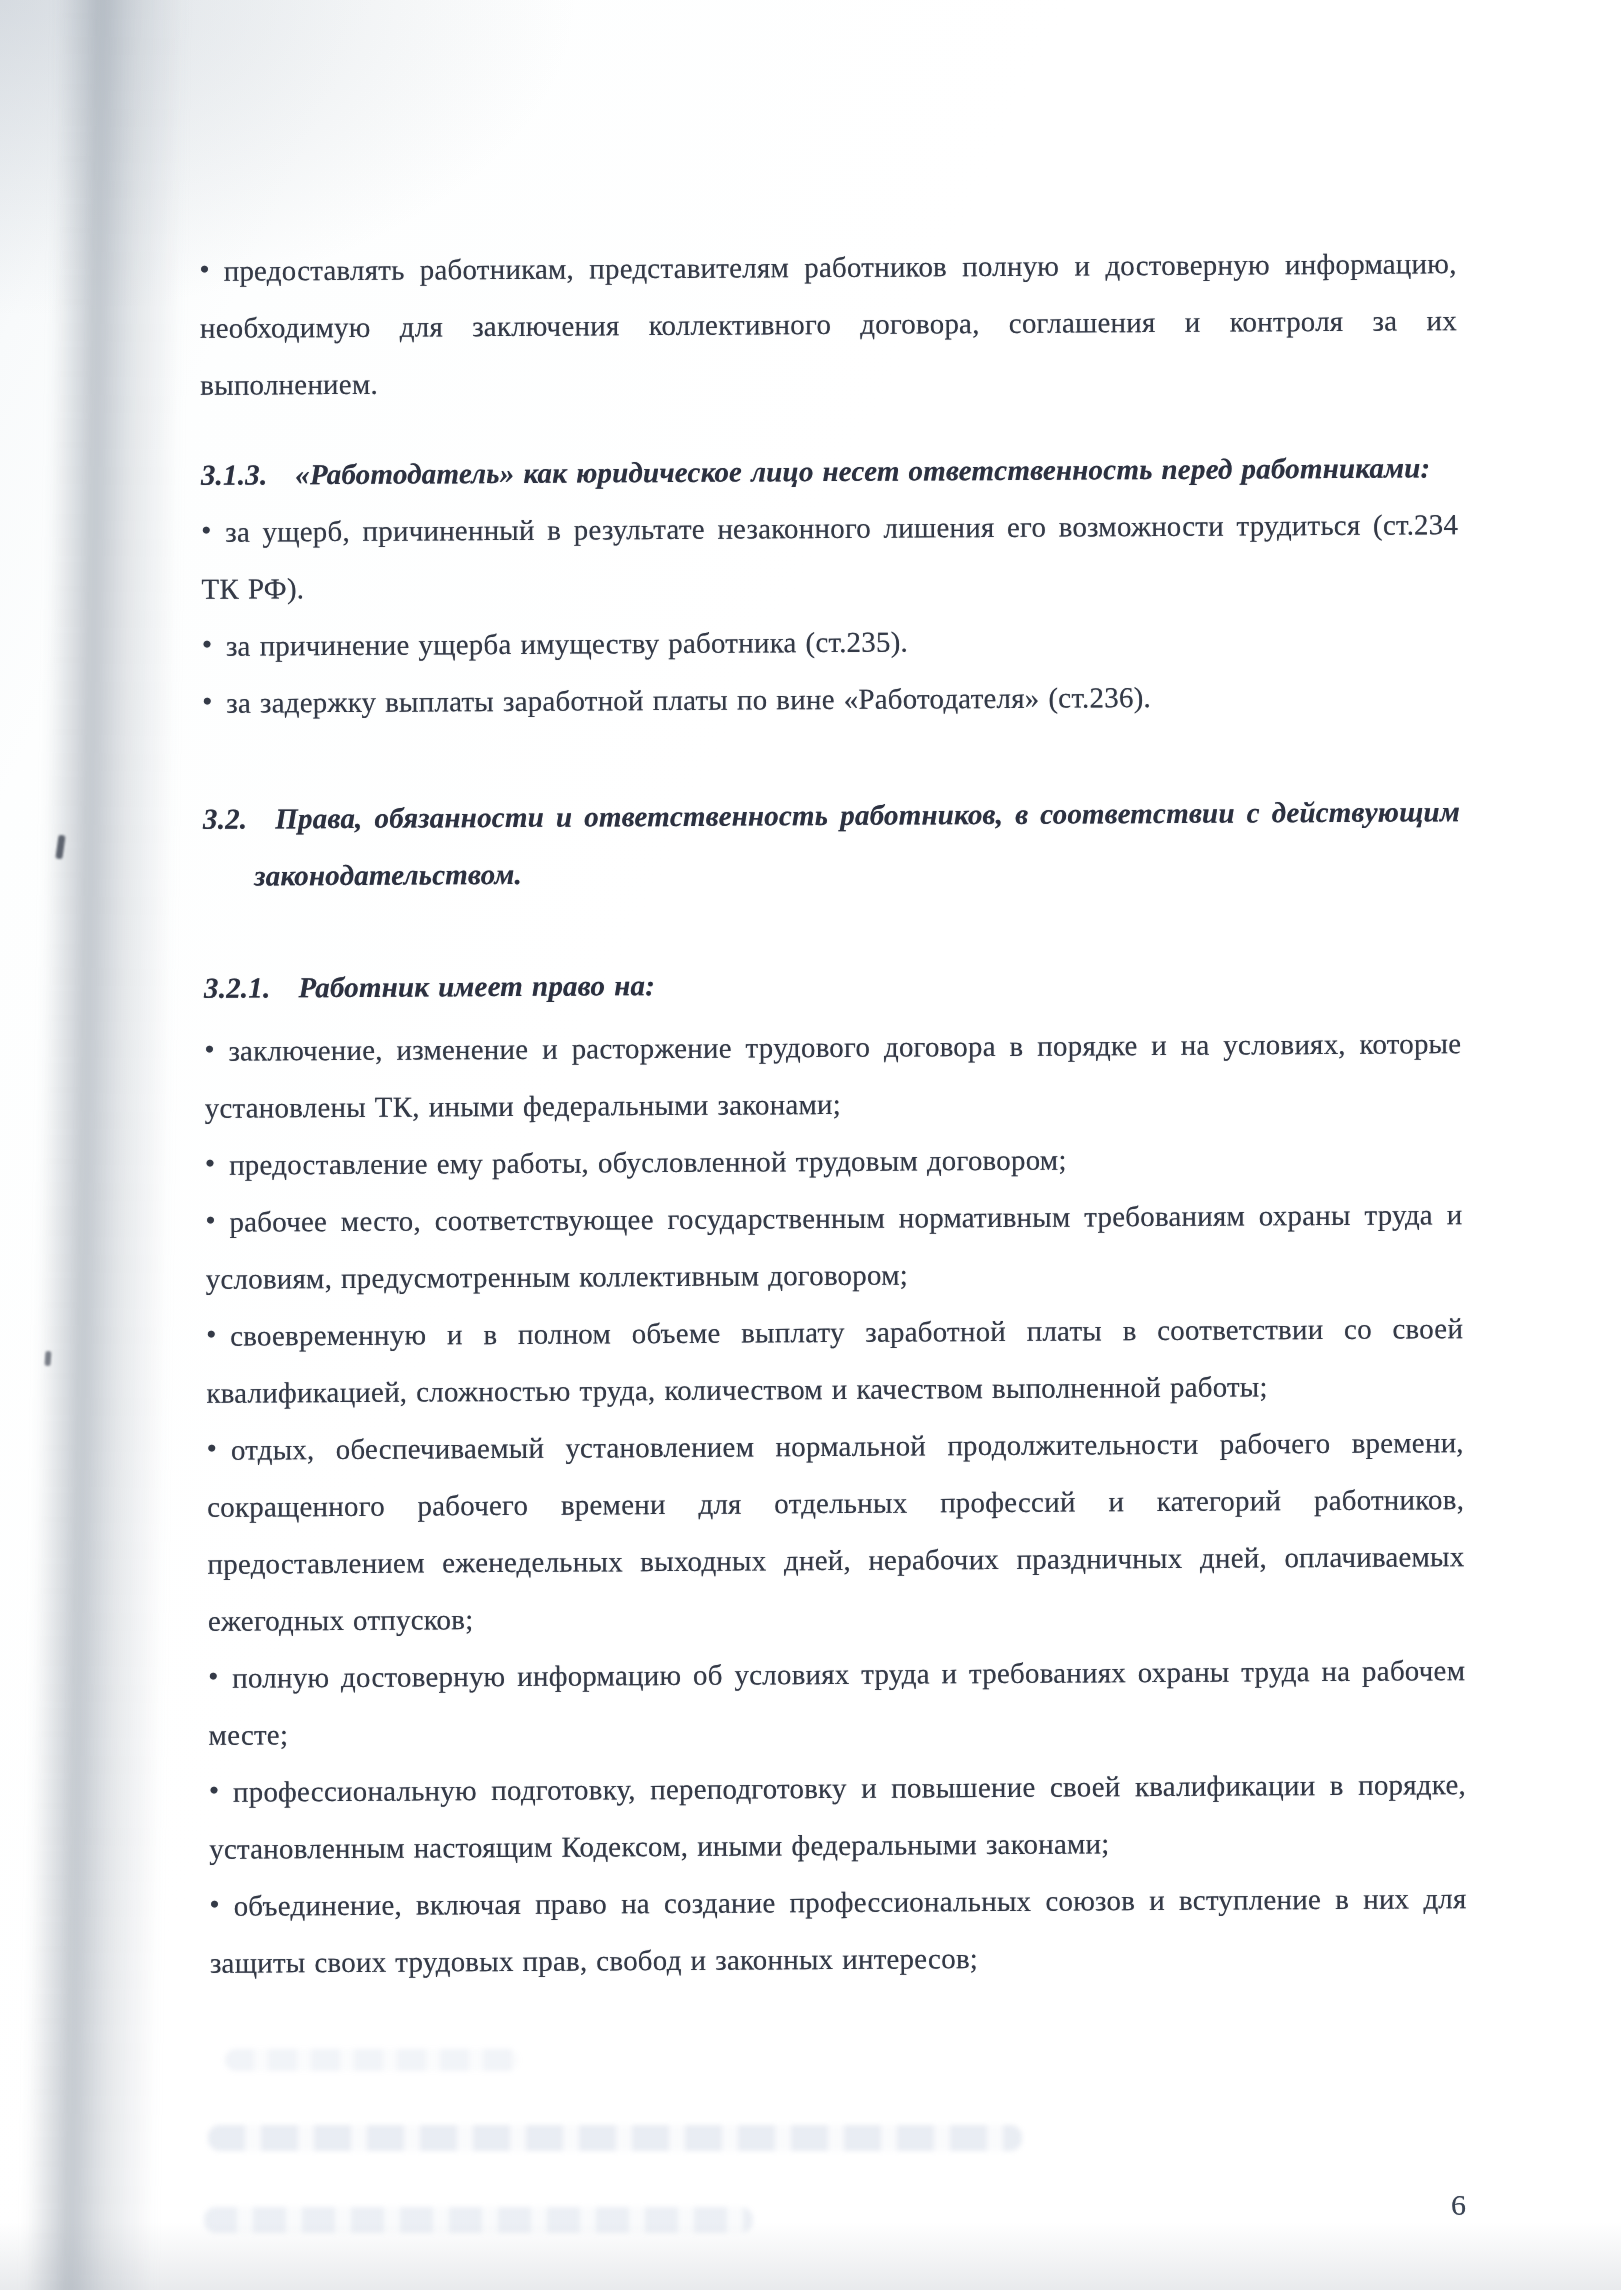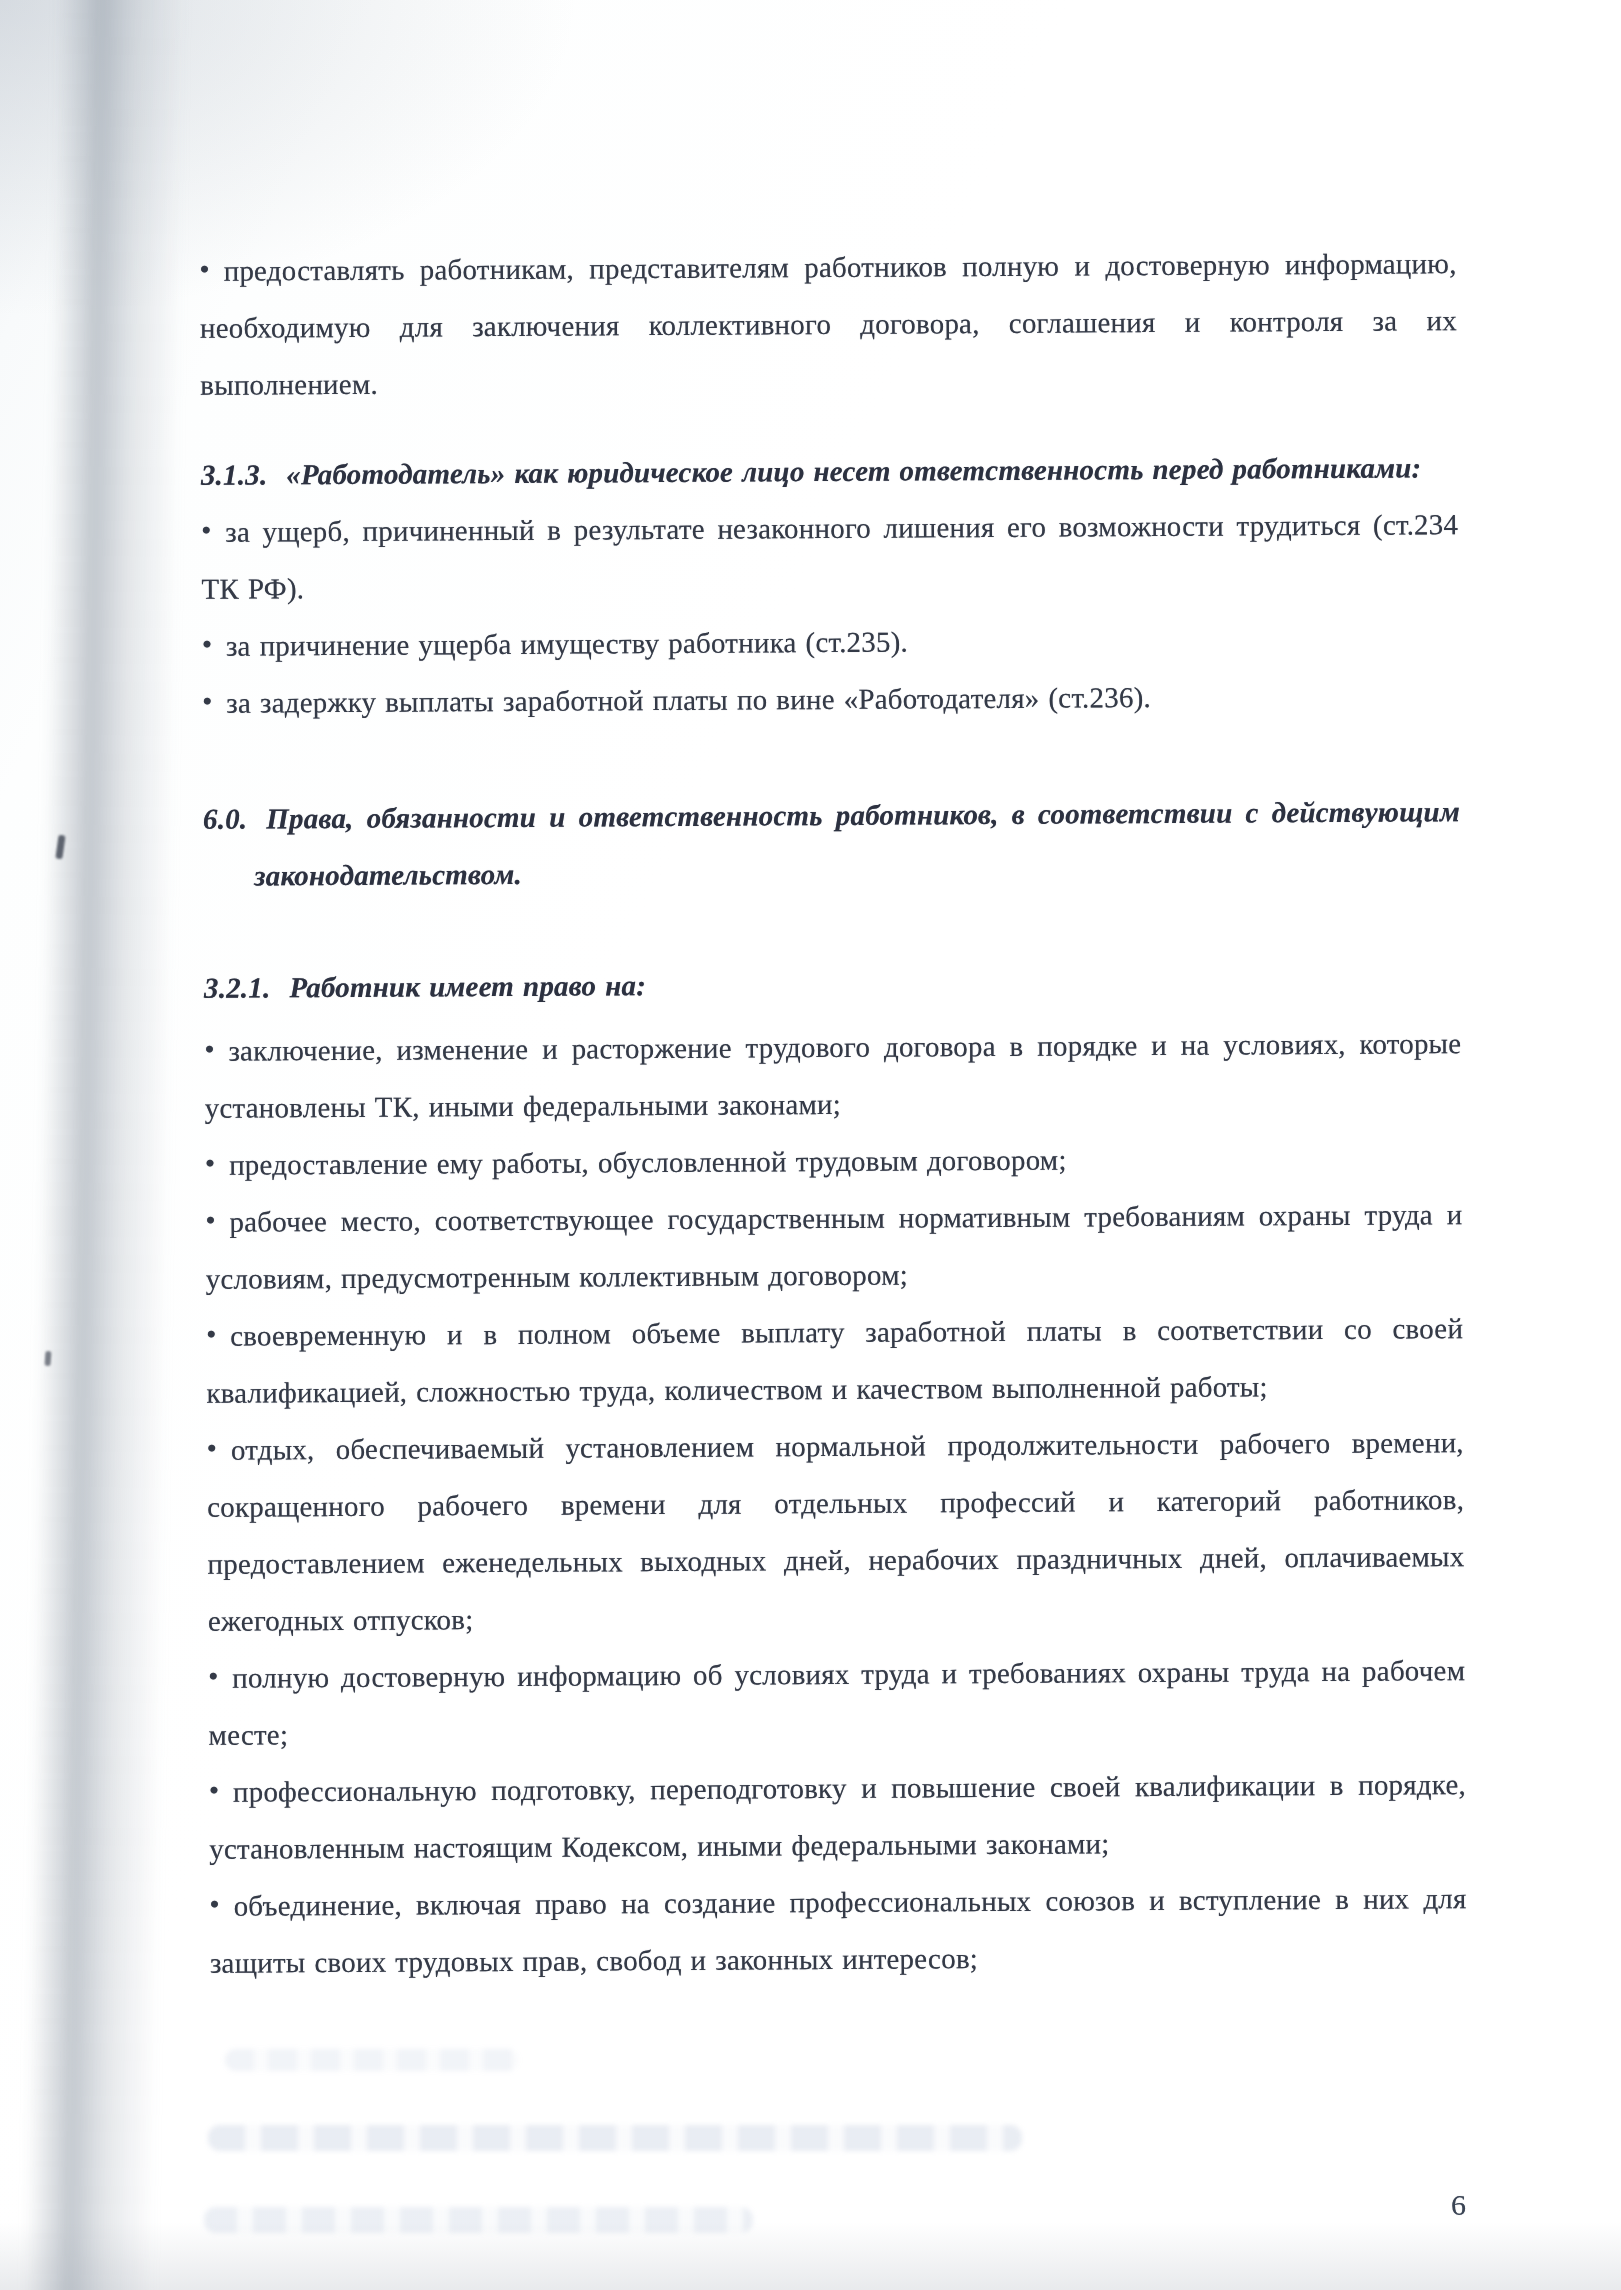--- a/index.html
+++ b/index.html
@@ -38,21 +38,21 @@
     transform-origin:50% 50%;
     color:#343a47;
     font-size:29px;line-height:57px;
     text-align:justify;
     letter-spacing:0.2px;word-spacing:1.5px;
     text-shadow:0 0 0.7px rgba(56,62,78,0.65);
   }
   .para{margin:0;}
   .bullet{display:inline-block;margin-right:13.7px;transform:translateY(-2px);}
   .heading{margin:0;font-weight:bold;font-style:italic;color:#2c3140;}
-  .h-num{margin-right:19px;font-style:italic;}
+  .h-num{margin-right:28px;font-style:italic;}
   .hang{padding-left:51px;text-indent:-51px;}
   .mt-a{margin-top:33px;}
   .mt-b{margin-top:59px;}
   .mt-c{margin-top:55px;}
   .mt-d{margin-top:5.9px;}
 
   
   .ghost{position:absolute;border-radius:11.8px;filter:blur(2.5px);pointer-events:none;}
   .ghost-0{left:225px;top:2049px;width:294px;height:21.6px;
     background:repeating-linear-gradient(90deg,rgba(120,145,185,0.10) 0 29px,rgba(120,145,185,0.03) 29px 43px);}
@@ -79,21 +79,21 @@
   <div class="content">
 
     <p class="para"><span class="bullet">•</span><span>предоставлять работникам, представителям работников полную и достоверную информацию, необходимую для заключения коллективного договора, соглашения и контроля за их выполнением.</span></p>
 
     <p class="heading mt-a"><span class="h-num">3.1.3.</span><span>«Работодатель» как юридическое лицо несет ответственность перед работниками:</span></p>
 
     <p class="para"><span class="bullet">•</span><span>за ущерб, причиненный в результате незаконного лишения его возможности трудиться (ст.234 ТК РФ).</span></p>
     <p class="para"><span class="bullet">•</span><span>за причинение ущерба имуществу работника (ст.235).</span></p>
     <p class="para"><span class="bullet">•</span><span>за задержку выплаты заработной платы по вине «Работодателя» (ст.236).</span></p>
 
-    <p class="heading hang mt-b"><span class="h-num">6.0.</span><span>Права, обязанности и ответственность работников, в соответствии с действующим законодательством.</span></p>
+    <p class="heading hang mt-b"><span class="h-num">3.2.</span><span>Права, обязанности и ответственность работников, в соответствии с действующим законодательством.</span></p>
 
     <p class="heading mt-c"><span class="h-num">3.2.1.</span><span>Работник имеет право на:</span></p>
 
     <div class="mt-d">
       <p class="para"><span class="bullet">•</span><span>заключение, изменение и расторжение трудового договора в порядке и на условиях, которые установлены ТК, иными федеральными законами;</span></p>
       <p class="para"><span class="bullet">•</span><span>предоставление ему работы, обусловленной трудовым договором;</span></p>
       <p class="para"><span class="bullet">•</span><span>рабочее место, соответствующее государственным нормативным требованиям охраны труда и условиям, предусмотренным коллективным договором;</span></p>
       <p class="para"><span class="bullet">•</span><span>своевременную и в полном объеме выплату заработной платы в соответствии со своей квалификацией, сложностью труда, количеством и качеством выполненной работы;</span></p>
       <p class="para"><span class="bullet">•</span><span>отдых, обеспечиваемый установлением нормальной продолжительности рабочего времени, сокращенного рабочего времени для отдельных профессий и категорий работников, предоставлением еженедельных выходных дней, нерабочих праздничных дней, оплачиваемых ежегодных отпусков;</span></p>
       <p class="para"><span class="bullet">•</span><span>полную достоверную информацию об условиях труда и требованиях охраны труда на рабочем месте;</span></p>

